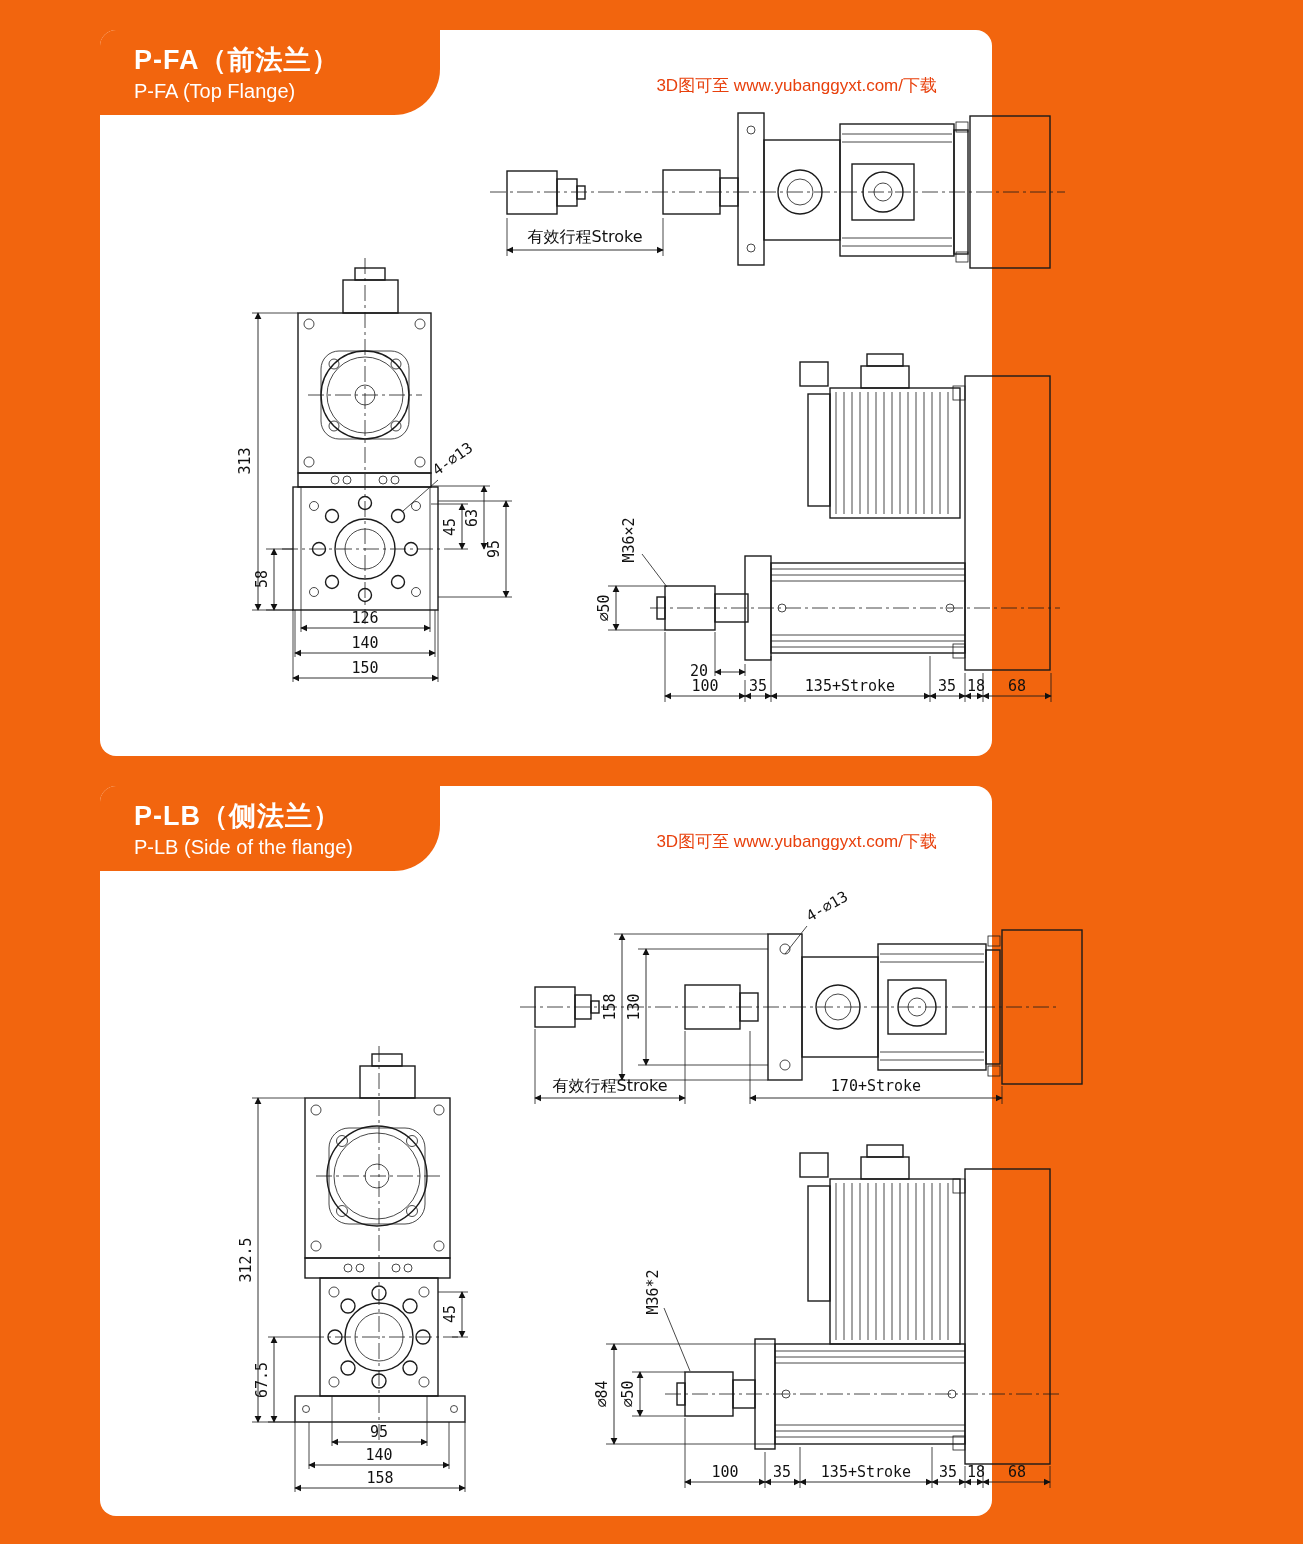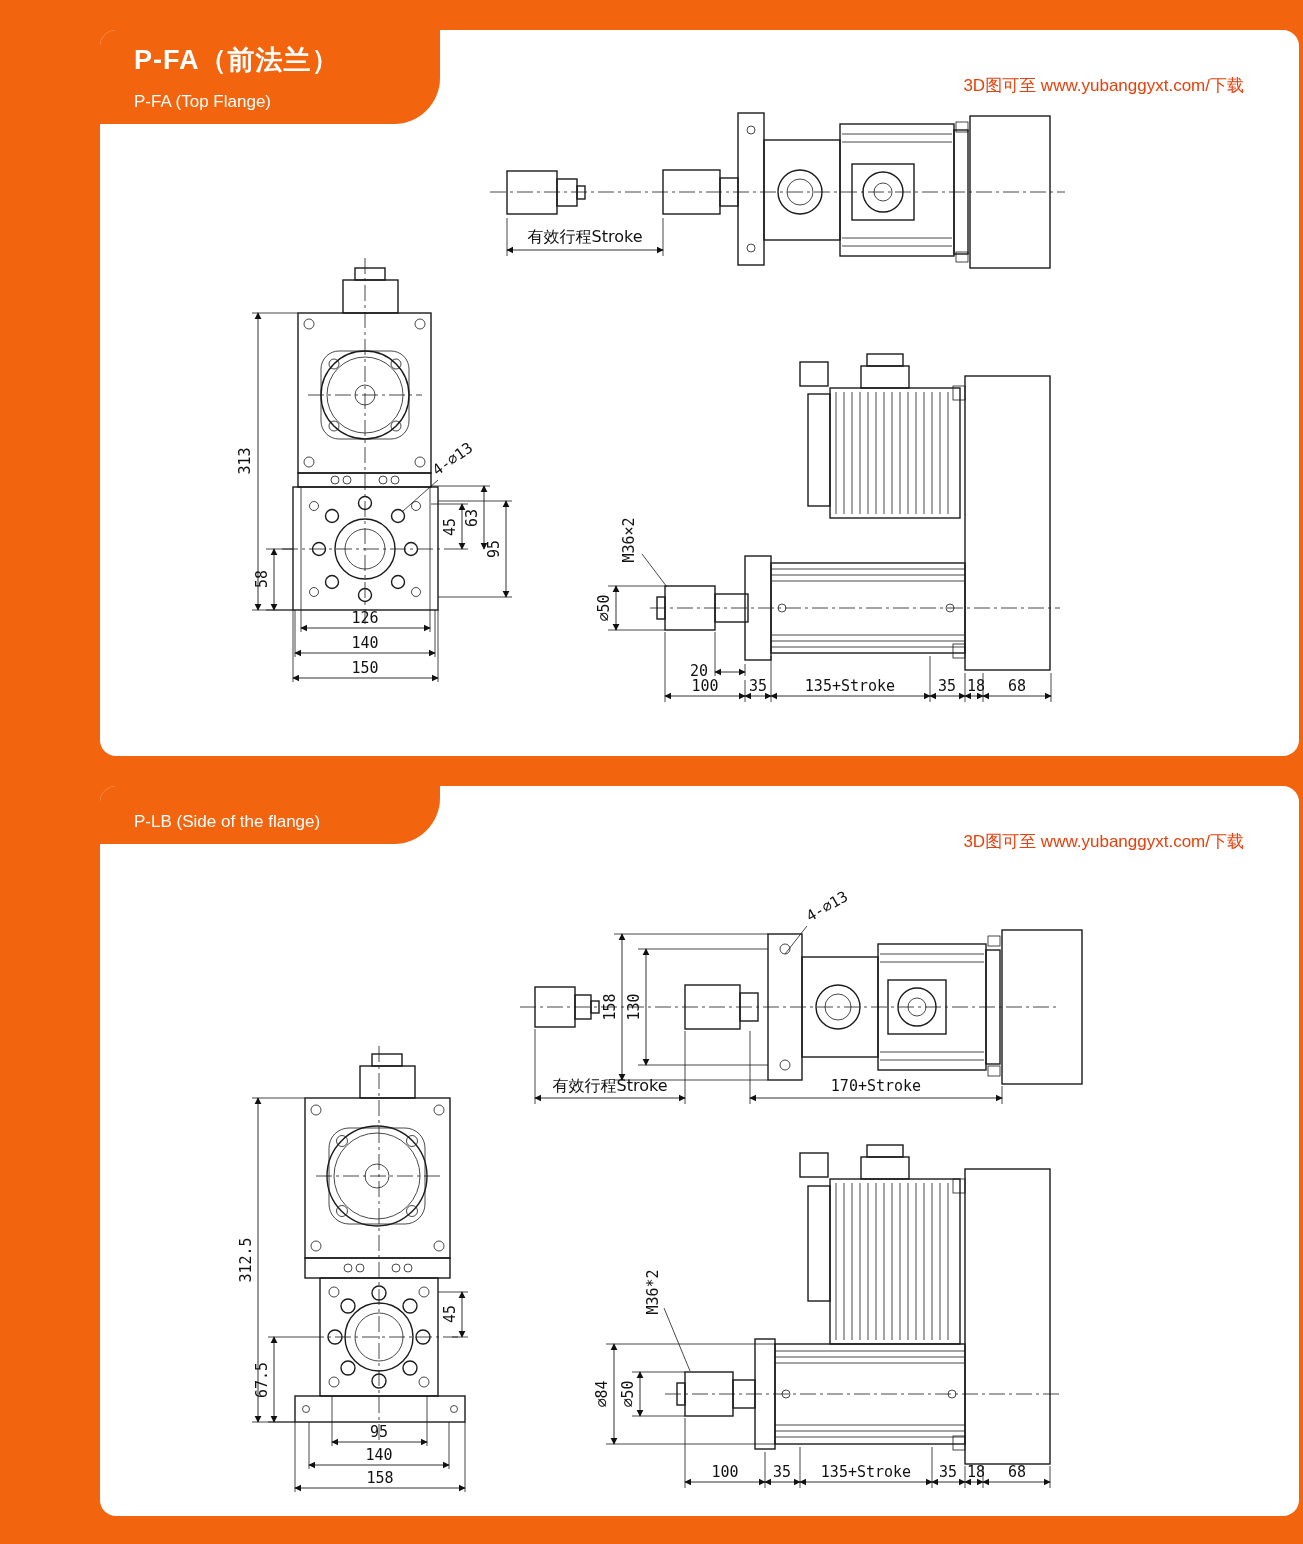--- a/index.html
+++ b/index.html
@@ -1,24 +1,24 @@
 <!DOCTYPE html>
 <html><head>
 <meta charset="utf-8">
 <style>
   *{box-sizing:border-box;margin:0;padding:0}
   html,body{width:1303px;height:1544px}
   body{background:#f2650e;font-family:"Liberation Sans",sans-serif;position:relative;overflow:hidden}
-  .panel{position:absolute;left:100px;width:1199px;background:#ffffff;border-radius:16px}
+  .panel{position:absolute;left:100px;width:892px;background:#ffffff;border-radius:16px}
   #panel-pfa{top:30px;height:726px}
   #panel-plb{top:786px;height:730px}
   .tab{position:absolute;top:0;left:0;min-width:340px;background:#f2650e;color:#fff;
        padding:12px 48px 12px 34px;border-radius:16px 0 46px 0}
   .tab .zh{font-size:27px;font-weight:bold;letter-spacing:1px}
-  .tab .en{font-size:17px;margin-top:14px}
+  .tab .en{font-size:20px;margin-top:2px}
   .dl-link{position:absolute;top:44px;right:55px;color:#e8400c;font-weight:normal;font-size:17px;text-decoration:none}
   .draw{position:absolute;left:10px;top:78px}
   
   .ln{fill:none;stroke:#1b1b1b;stroke-width:1.4}
   .th{fill:none;stroke:#1b1b1b;stroke-width:.8}
   .cl{fill:none;stroke:#1b1b1b;stroke-width:.8;stroke-dasharray:16 4 3 4}
   .dm{fill:none;stroke:#1b1b1b;stroke-width:.9}
   text.dt{font-family:"DejaVu Sans Mono",monospace;font-size:15px;fill:#111;text-anchor:middle}
   text.dtc{font-family:"DejaVu Sans",sans-serif;font-size:16px;fill:#111;text-anchor:middle}
 </style>
@@ -214,20 +214,21 @@
       <text class="dt" x="740" y="583">135+Stroke</text>
       <text class="dt" x="837" y="583">35</text>
       <text class="dt" x="866" y="583">18</text>
       <text class="dt" x="907" y="583">68</text>
     </g>
   </svg>
 </section>
 
 <section class="panel" id="panel-plb">
   <div class="tab">
+    <div class="zh">P-LB（侧法兰）</div>
     <div class="en">P-LB (Side of the flange)</div>
   </div>
   <a class="dl-link" href="#">3D图可至 www.yubanggyxt.com/下载</a>
 
   <svg class="draw" width="1080" height="650" viewBox="0 0 1080 650">
     <defs>
       <marker id="m2" viewBox="0 0 10 10" refX="9" refY="5" markerWidth="8" markerHeight="8" orient="auto-start-reverse">
         <path d="M0,0L10,5L0,10z" fill="#111"></path>
       </marker>
     </defs>

